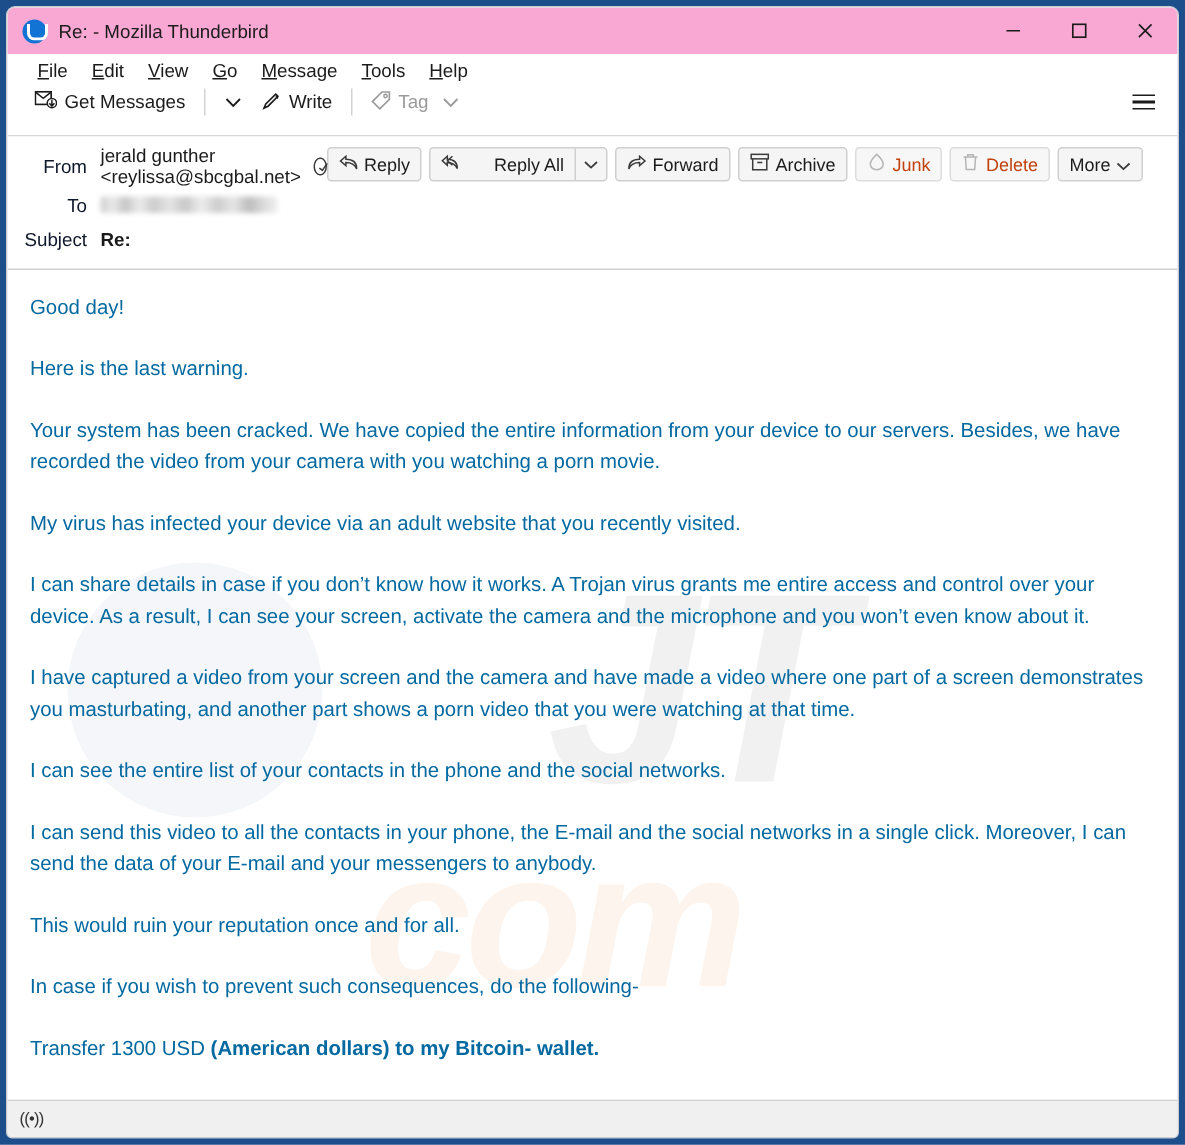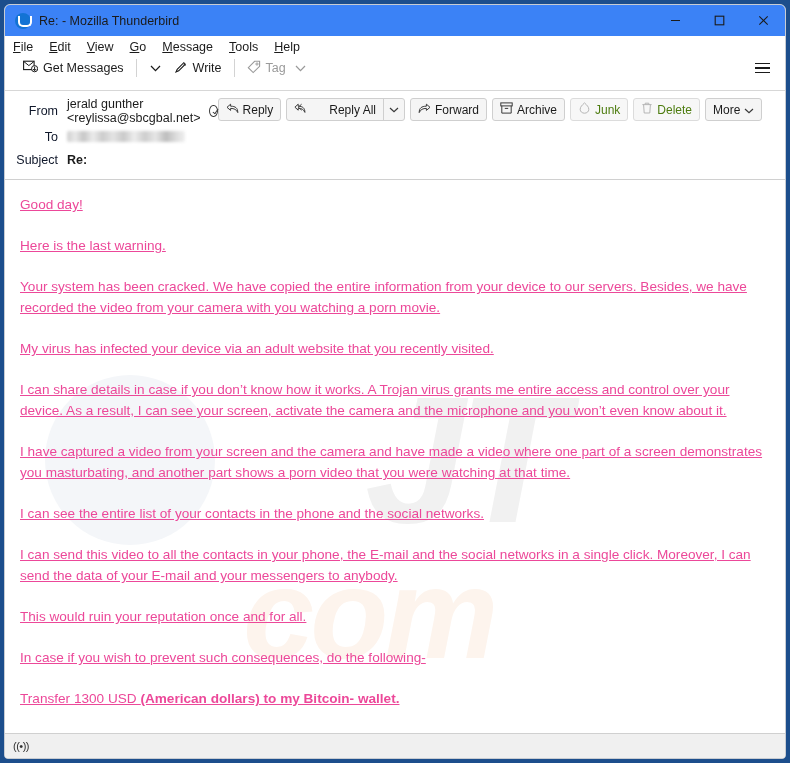--- a/index.html
+++ b/index.html
@@ -23,21 +23,21 @@
     border: 1px solid #c8ccd2;
     border-radius: 6px 6px 4px 4px;
     overflow: hidden;
     display: flex;
     flex-direction: column;
   }
 
   
   #titlebar {
     height: 31px;
-    background: #3b82f6;
+    background: #f9a8d4;
     display: flex;
     align-items: center;
     flex: 0 0 auto;
   }
   #app-icon {
     width: 16px; height: 16px;
     margin-left: 10px; margin-right: 8px;
     border-radius: 50%;
     background: #1373d4;
     position: relative;
@@ -67,21 +67,21 @@
     display: flex; align-items: center; justify-content: center;
     color: #1b1b1b;
   }
   .winbtn svg { display: block; }
 
   
   #menubar {
     height: 22px;
     display: flex;
     align-items: center;
-    padding-left: 0;
+    padding-left: 12px;
     background: #ffffff;
     flex: 0 0 auto;
   }
   .menu-item {
     font-size: 12.5px;
     color: #1b1b1b;
     padding: 1px 8px;
     white-space: nowrap;
   }
   .menu-item .ak { text-decoration: underline; }
@@ -191,21 +191,21 @@
     gap: 4px;
     font-size: 12px;
     color: #1b1b1b;
     background: #f5f5f5;
     border: 1px solid #cfcfcf;
     border-radius: 3px;
     padding: 3px 7px;
     height: 23px;
     white-space: nowrap;
   }
-  .act-btn.disabled { color: #4d7c0f; background: #f7f7f7; border-color: #dcdcdc; }
+  .act-btn.disabled { color: #c2410c; background: #f7f7f7; border-color: #dcdcdc; }
   .act-group {
     display: flex;
     align-items: stretch;
     background: #f5f5f5;
     border: 1px solid #cfcfcf;
     border-radius: 3px;
     height: 23px;
   }
   .act-group > .seg {
     display: flex; align-items: center; gap: 20px;
@@ -286,23 +286,22 @@
     border-radius: 50%;
     background: #f4f6f9;
   }
   #body-content {
     position: relative;
     z-index: 2;
   }
   #body-content p {
     font-size: 13.6px;
     line-height: 21px;
-    color: #ec4899;
+    color: #0369a1;
     margin-bottom: 20px;
-    text-decoration: underline;
   }
   #body-content b { font-weight: bold; }
 
   
   #statusbar {
     height: 25px;
     background: #f0f0f0;
     border-top: 1px solid #d0d0d0;
     display: flex;
     align-items: center;

